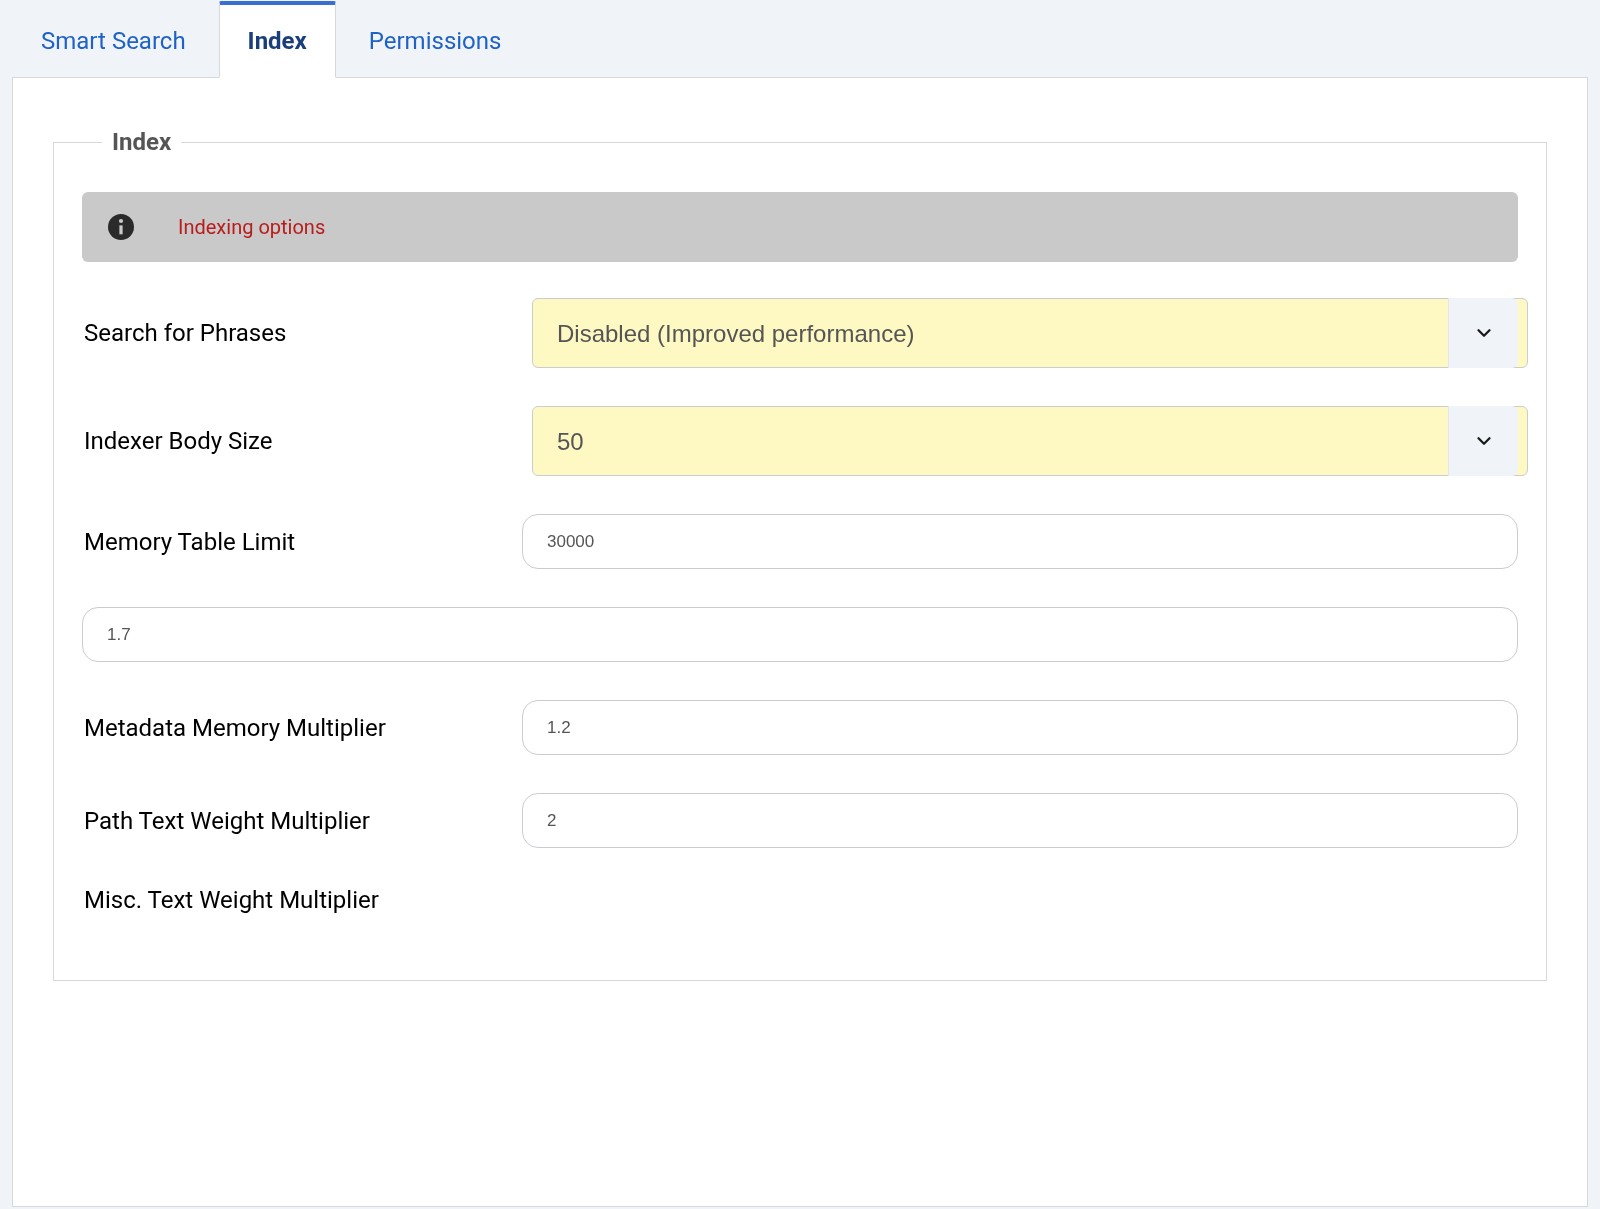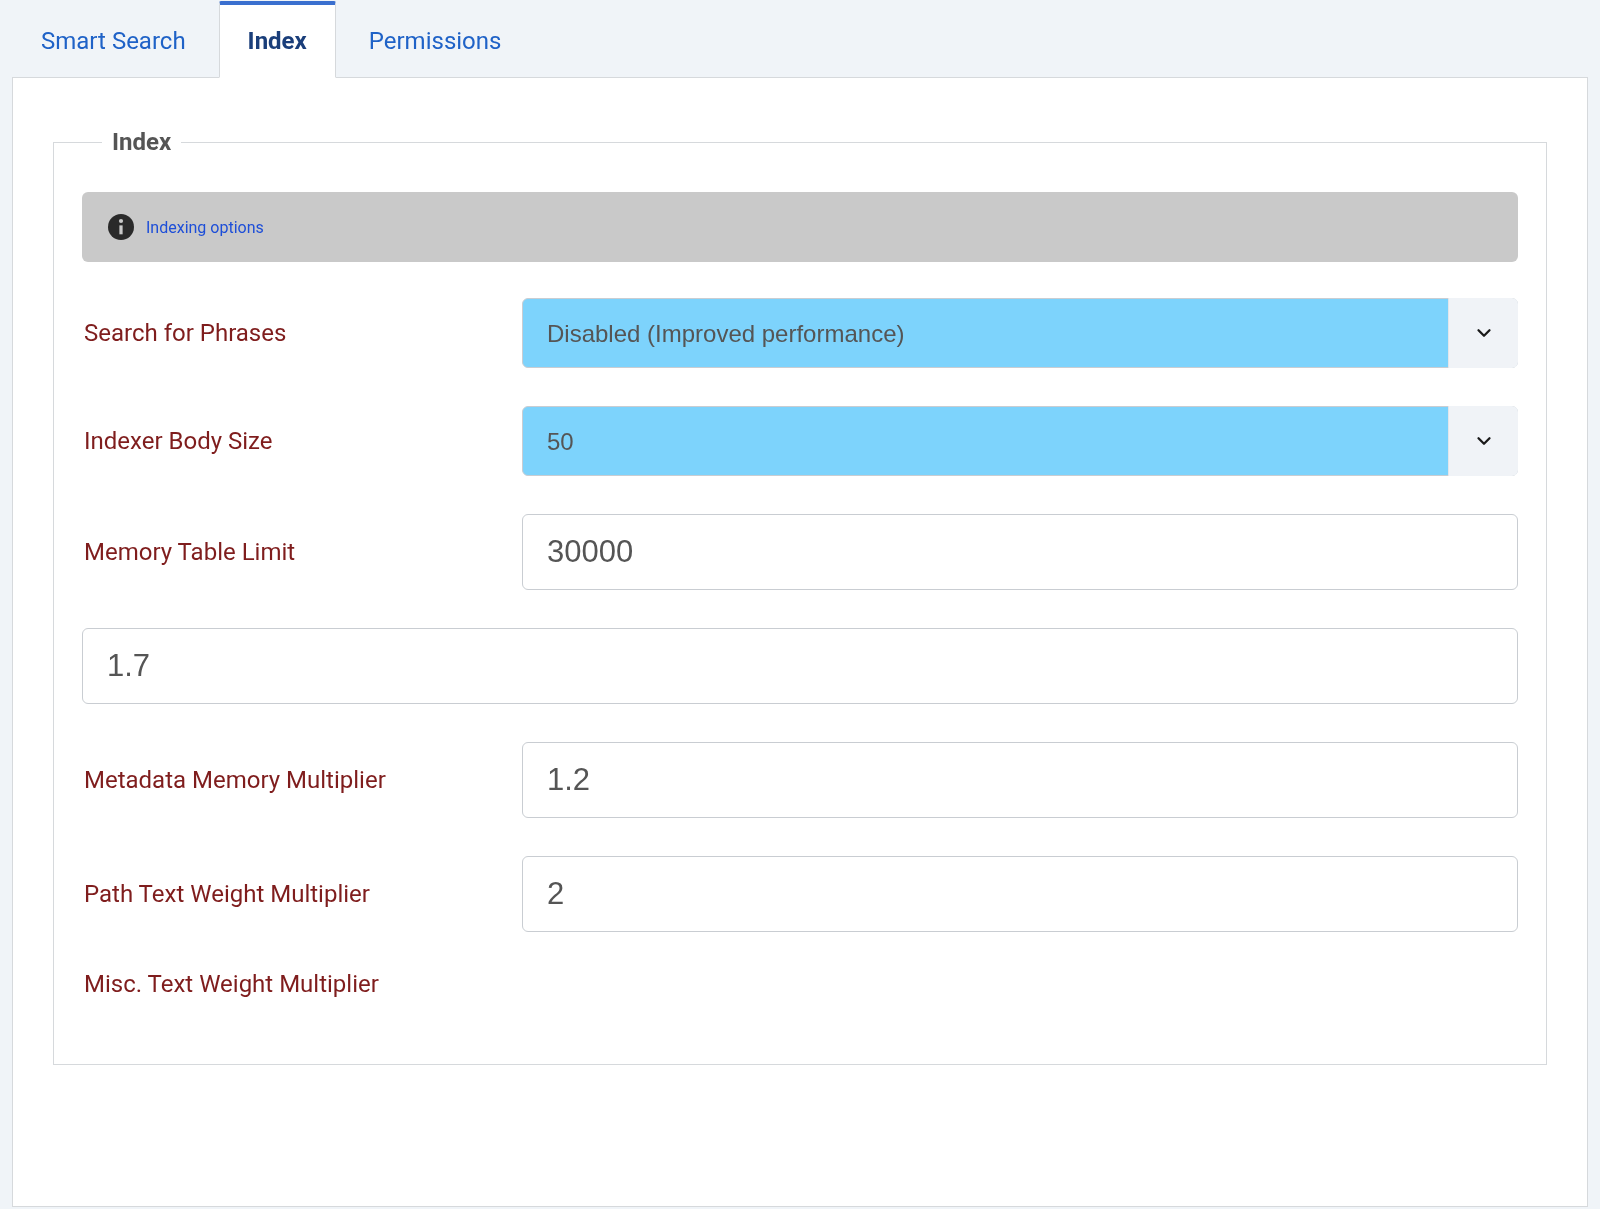--- a/index.html
+++ b/index.html
@@ -70,78 +70,80 @@
     margin-bottom: 36px;
   }
   .section-header .info-icon {
     width: 26px;
     height: 26px;
     display: inline-flex;
     align-items: center;
     justify-content: center;
   }
   .section-header .title {
-    font-size: 16px;
-    color: #1d4ed8;
+    font-size: 20px;
+    color: #b91c1c;
+    margin-left: 32px;
   }
   .form-row {
     display: flex;
     align-items: center;
     margin-bottom: 38px;
     gap: 20px;
   }
   .form-label {
     width: 420px;
     font-size: 24px;
-    color: #7f1d1d;
+    color: #000000;
     padding-left: 2px;
   }
   .form-control-wrap {
     flex: 1;
   }
   .select-wrap {
     position: relative;
     width: 100%;
   }
   select.form-select {
     width: 100%;
     height: 70px;
     padding: 0 80px 0 24px;
     font-size: 24px;
     color: #555;
     border: 1px solid #c9cdd2;
     border-radius: 6px;
-    background: #7dd3fc;
+    background: #fef9c3;
     appearance: none;
     -webkit-appearance: none;
     -moz-appearance: none;
     cursor: pointer;
+    margin-left: 10px;
   }
   .select-caret {
     position: absolute;
     right: 0;
     top: 0;
     height: 100%;
     width: 70px;
     background: #f0f3f7;
     border-left: 1px solid #e3e6ea;
     border-radius: 0 6px 6px 0;
     display: flex;
     align-items: center;
     justify-content: center;
     pointer-events: none;
   }
   input.form-number {
     width: 100%;
-    height: 76px;
+    height: 55px;
     padding: 0 24px;
-    font-size: 31px;
+    font-size: 17px;
     color: #555;
     border: 1px solid #c9cdd2;
-    border-radius: 6px;
+    border-radius: 16px;
     background: #fff;
   }
 </style>
 </head>
 <body>
 
 <div class="page">
 
   <div class="tabs">
     <div class="tab">Smart Search</div>

